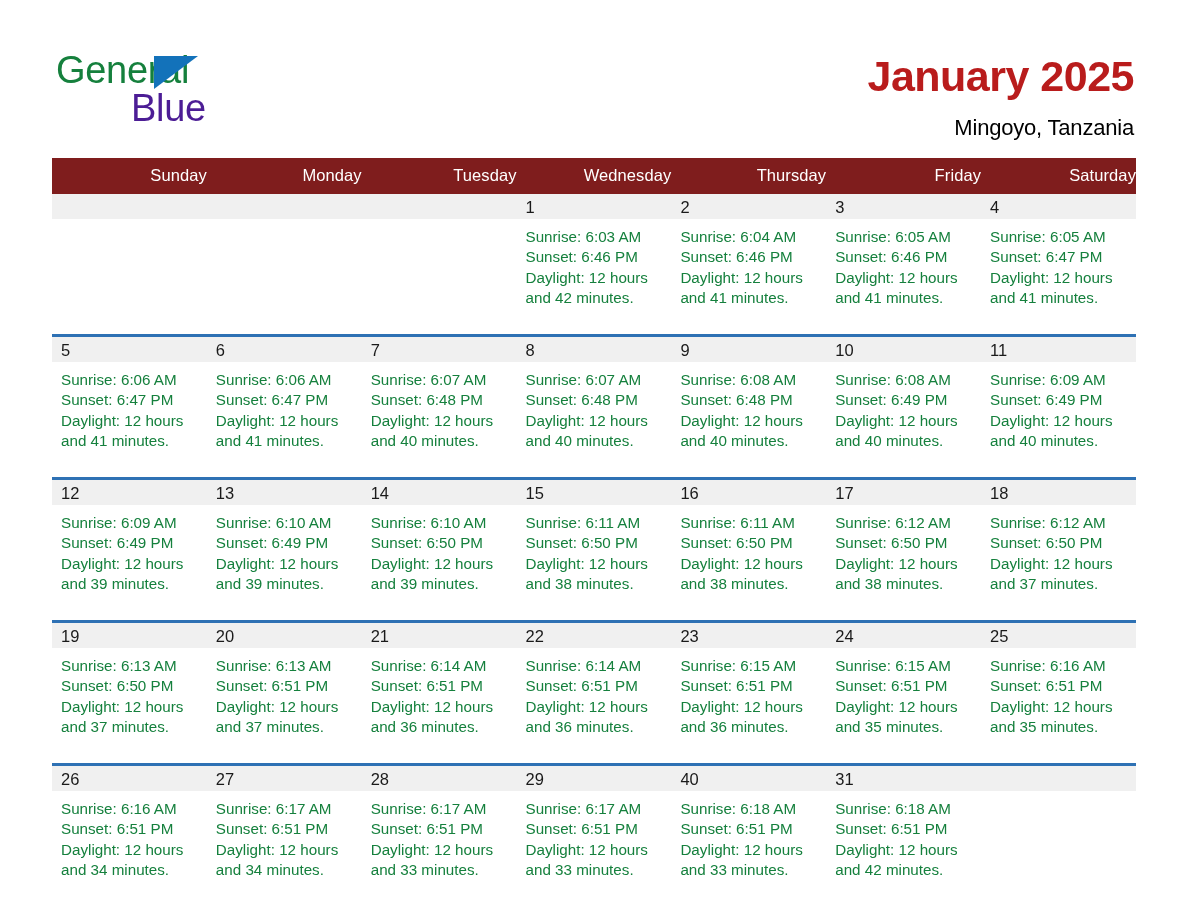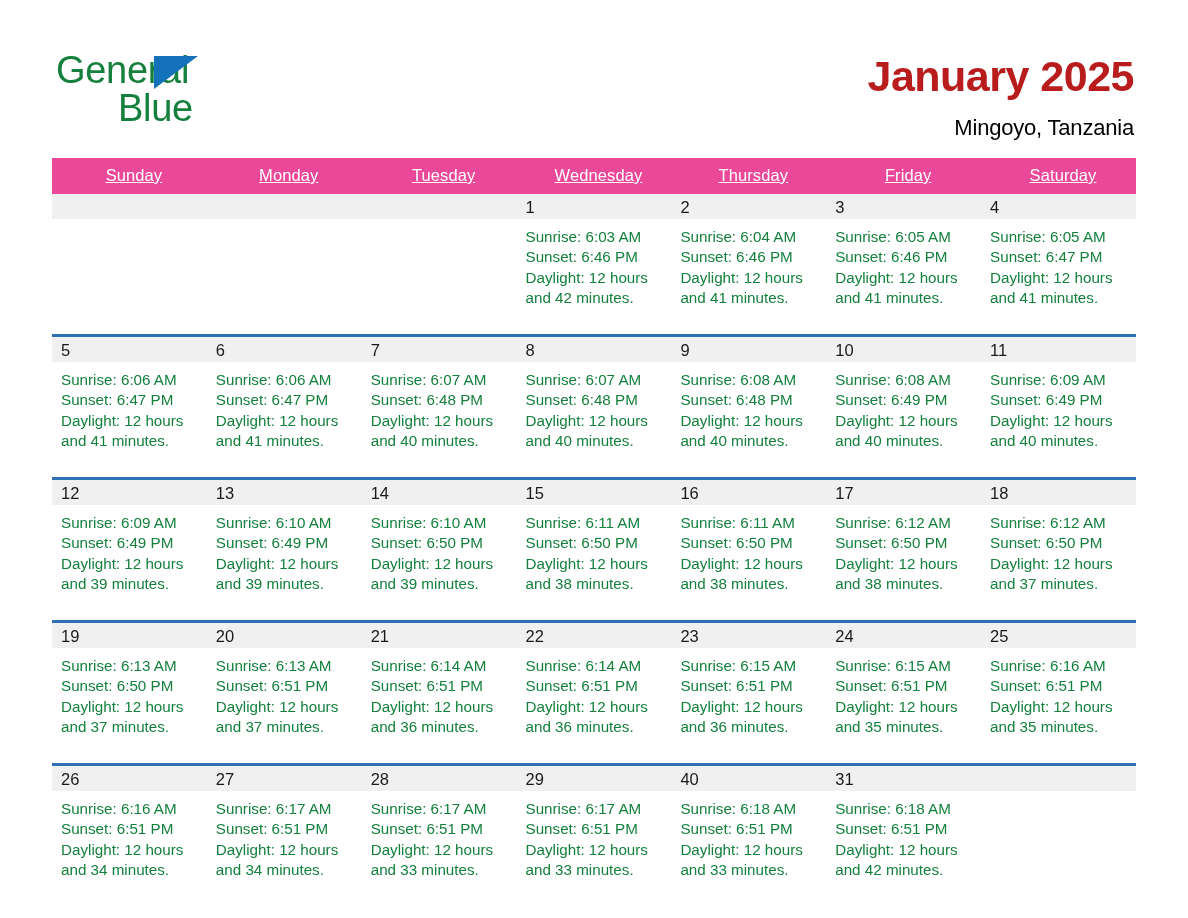--- a/index.html
+++ b/index.html
@@ -52,25 +52,25 @@
     position: absolute;
     left: 98px;
     top: 8px;
     width: 0;
     height: 0;
     border-left: 44px solid #1372BA;
     border-bottom: 33px solid transparent;
   }
   .brand-blue {
     position: absolute;
-    left: 62px;
+    left: 75px;
     top: 38px;
     font-size: 38px;
     line-height: 44px;
-    color: #15803d;
+    color: #4c1d95;
     letter-spacing: -0.3px;
     font-weight: 400;
   }
 
   .title-block {
     position: absolute;
     right: 54px;
     top: 50px;
     text-align: right;
   }
@@ -95,29 +95,28 @@
   .calendar {
     position: absolute;
     left: 52px;
     top: 158px;
     width: 1084px;
     border-collapse: collapse;
     table-layout: fixed;
   }
 
   .calendar th {
-    background: #ec4899;
+    background: #7f1d1d;
     color: #ffffff;
     font-size: 16.5px;
     font-weight: 400;
-    text-align: center;
+    text-align: right;
     padding: 8px 0 9px 9px;
     height: 16px;
     letter-spacing: 0.1px;
-    text-decoration: underline;
   }
 
   .calendar td {
     width: 154.85px;
     vertical-align: top;
     padding: 0;
     background: #ffffff;
   }
 
   tr.week-row > td {

